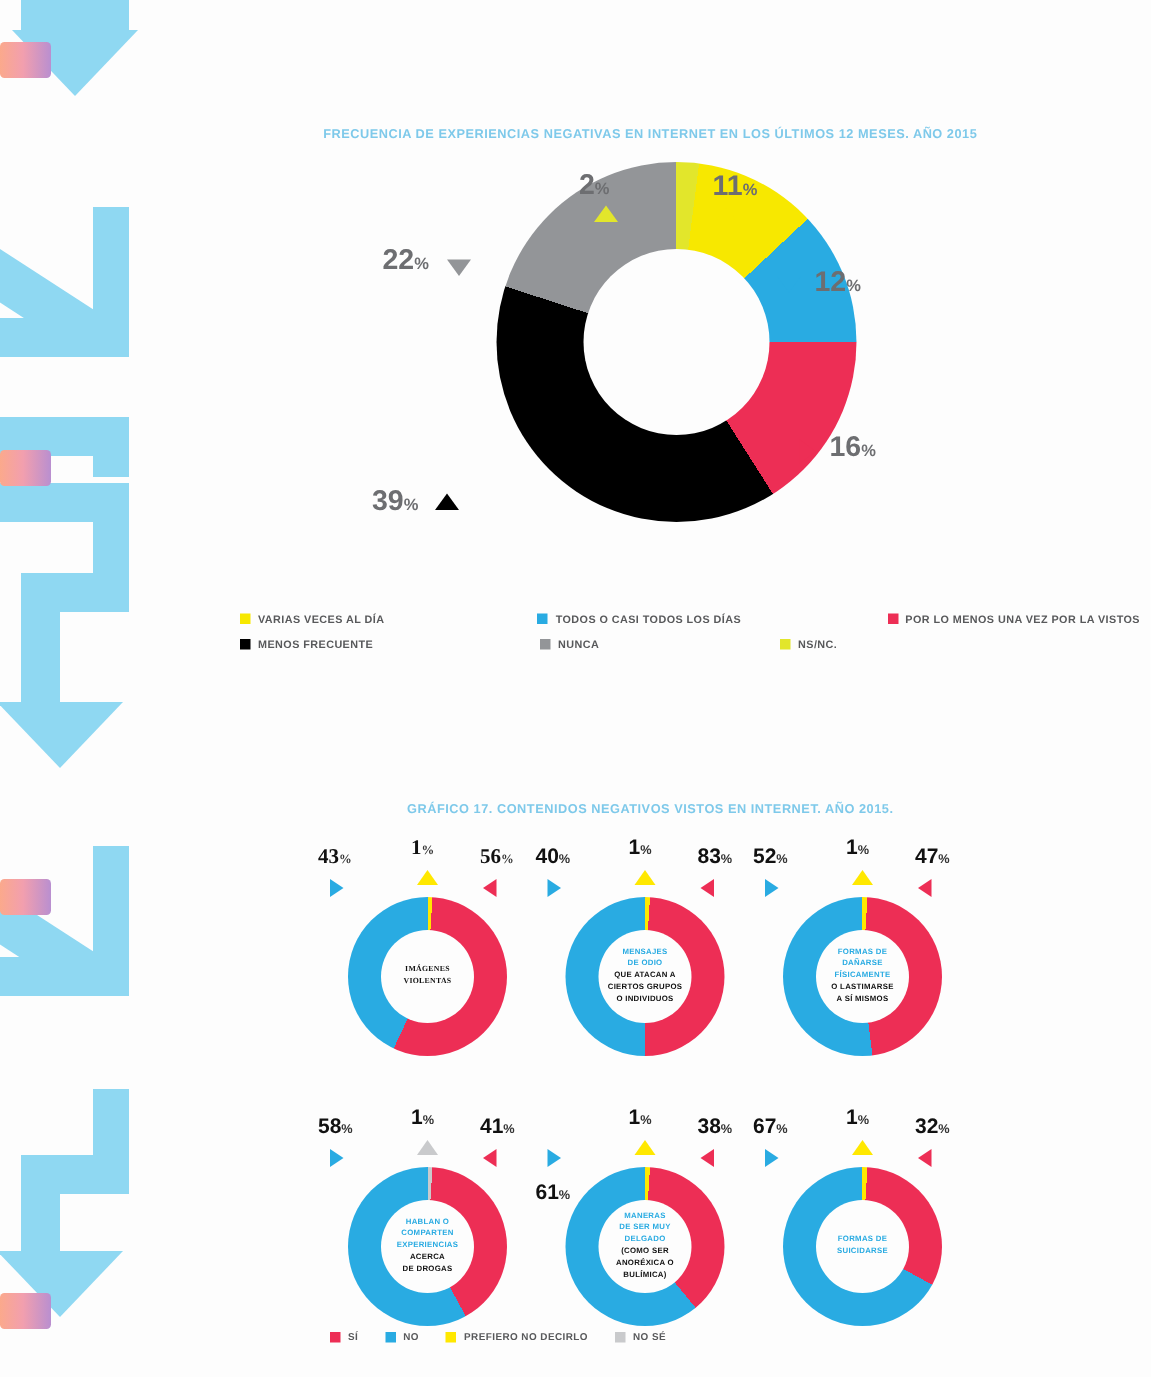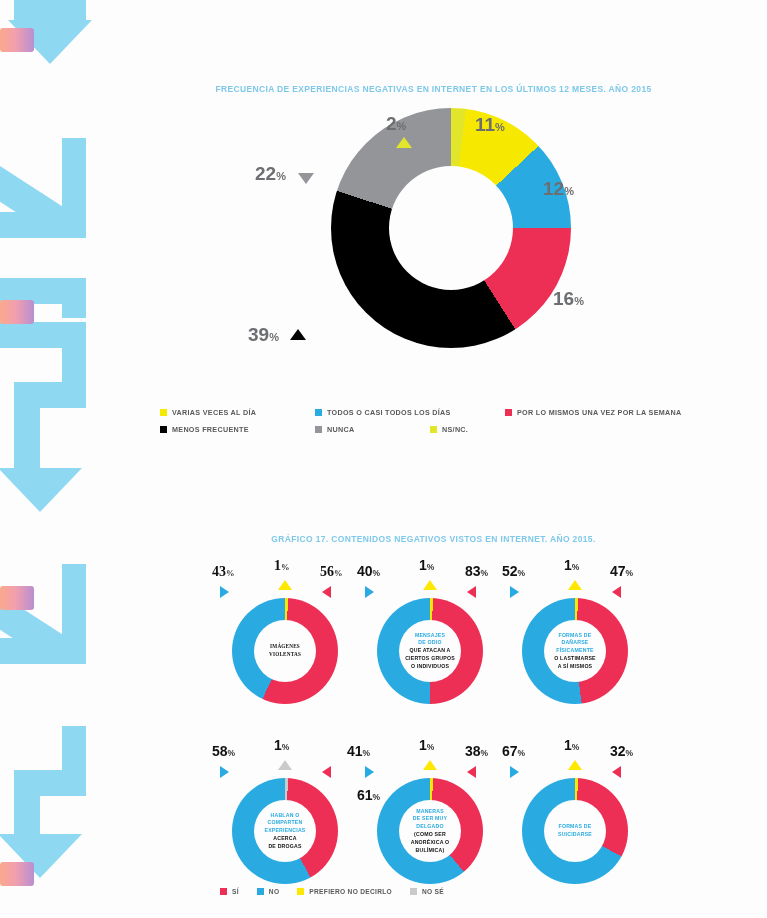--- a/index.html
+++ b/index.html
@@ -33,21 +33,21 @@
   .donut-big{position:absolute;left:231px;top:0;width:240px;height:240px;border-radius:50%;}
   .donut-big .hole{position:absolute;left:58px;top:58px;width:124px;height:124px;background:#fdfdfd;border-radius:50%;}
 
   .lbl{position:absolute;font-weight:bold;color:#6d6e71;white-space:nowrap;}
   .lbl .num{font-size:19px;}
   .lbl .pct{font-size:11px;}
   .tri{position:absolute;width:0;height:0;}
 
   
   .legend1{position:absolute;left:60px;top:408px;width:600px;}
-  .lg-row{display:flex;margin-bottom:8px;}
+  .lg-row{display:flex;margin-bottom:8px;gap:45px;}
   .lg-item{display:flex;align-items:center;margin-right:0;}
   .lg-sw{width:7px;height:7px;margin-right:5px;flex:0 0 auto;}
   .lg-tx{font-size:7.2px;font-weight:bold;color:#58595b;letter-spacing:.3px;white-space:nowrap;}
 
   
   .grid{position:absolute;left:0;top:556px;width:667px;}
   .cellrow{position:relative;height:180px;}
   .cell{position:absolute;width:150px;height:180px;}
   .sdonut{position:absolute;left:22px;top:42px;width:106px;height:106px;border-radius:50%;}
   .sdonut .shole{position:absolute;left:22px;top:22px;width:62px;height:62px;background:#fdfdfd;border-radius:50%;
@@ -148,21 +148,21 @@
         <div class="lg-item" style="width:155px;">
           <span class="lg-sw" style="background:#F7E800;"></span>
           <span class="lg-tx">VARIAS VECES AL DÍA</span>
         </div>
         <div class="lg-item" style="width:190px;">
           <span class="lg-sw" style="background:#29ABE2;"></span>
           <span class="lg-tx">TODOS O CASI TODOS LOS DÍAS</span>
         </div>
         <div class="lg-item">
           <span class="lg-sw" style="background:#ED2E55;"></span>
-          <span class="lg-tx">POR LO MISMOS UNA VEZ POR LA SEMANA</span>
+          <span class="lg-tx">POR LO MENOS UNA VEZ POR LA VISTOS</span>
         </div>
       </div>
       <div class="lg-row">
         <div class="lg-item" style="width:155px;">
           <span class="lg-sw" style="background:#000;"></span>
           <span class="lg-tx">MENOS FRECUENTE</span>
         </div>
         <div class="lg-item" style="width:115px;">
           <span class="lg-sw" style="background:#939598;"></span>
           <span class="lg-tx">NUNCA</span>
@@ -232,21 +232,21 @@
               </div>
             </div>
           </div>
         </div>
         <div class="cellrow">
           <div class="cell" style="left: 110px;">
             <div class="slbl" style="left:2px;top:6px;"><span class="num">58</span><span class="pct">%</span></div>
             <div class="tri" style="left:10px;top:30px;border-top:6px solid transparent;border-bottom:6px solid transparent;border-left:9px solid #29ABE2;"></div>
             <div class="slbl mid" style="left:64px;top:0px;"><span class="num">1</span><span class="pct">%</span></div>
             <div class="tri" style="left:68px;top:24px;border-left:7px solid transparent;border-right:7px solid transparent;border-bottom:10px solid #C9CACC;"></div>
-            <div class="slbl" style="left:110px;top:6px;margin-left:27px;"><span class="num">41</span><span class="pct">%</span></div>
+            <div class="slbl" style="left:110px;top:6px;"><span class="num">41</span><span class="pct">%</span></div>
             <div class="tri" style="left:112px;top:30px;border-top:6px solid transparent;border-bottom:6px solid transparent;border-right:9px solid #ED2E55;"></div>
             <div class="sdonut" style="background:conic-gradient(from 0deg, #C9CACC 0.000% 1.000%, #ED2E55 1.000% 42.000%, #29ABE2 42.000% 100.000%);">
               <div class="shole">
                 <div class="sctext">
                   <span class="b">HABLAN O</span>
                   <span class="b">COMPARTEN</span>
                   <span class="b">EXPERIENCIAS</span>
                   <span class="k">ACERCA</span>
                   <span class="k">DE DROGAS</span>
                 </div>

